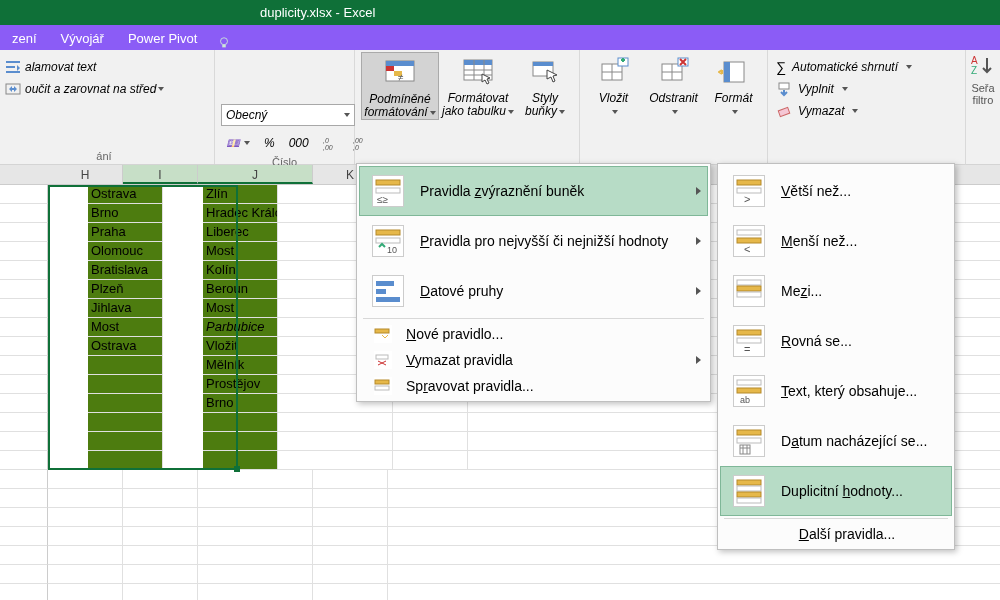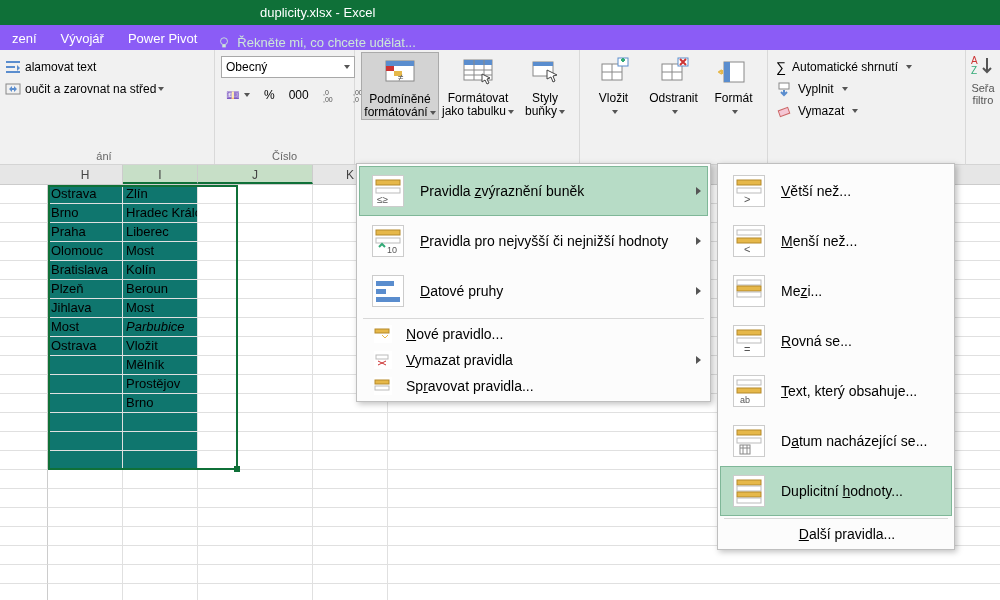--- a/index.html
+++ b/index.html
@@ -61,20 +61,21 @@
     display: flex;
     flex-direction: column;
     border-right: 1px solid #d9d9d9;
     padding: 2px 6px 0 6px;
     position: relative;
   }
   .ribbon-group-content {
     flex: 1;
     display: flex;
     align-items: flex-start;
+    font-style: italic;
   }
   .ribbon-group-label {
     text-align: center;
     font-size: 11px;
     color: #666;
     padding: 2px 0;
   }
   .row { display: flex; align-items: center; }
   .mini-btn {
     padding: 2px 4px;
@@ -152,21 +153,21 @@
   .cell-row { display: flex; height: 19px; }
   .cell {
     border-right: 1px solid #e0e0e0;
     border-bottom: 1px solid #e0e0e0;
     padding: 1px 3px;
     font-size: 13px;
     overflow: hidden;
     white-space: nowrap;
     background: #fff;
   }
-  .cell.sel-area { background: #0f766e; }
+  .cell.sel-area { background: #4d7c0f; margin-left: 40px; }
 
   .selection-border {
     position: absolute;
     border: 2px solid #0f7038;
     pointer-events: none;
   }
   .selbox-handle {
     position: absolute;
     width: 6px; height: 6px;
     background: #0f7038;
@@ -242,21 +243,20 @@
 
 <div class="ribbon-tabs">
   <div class="ribbon-tab">zení</div>
   <div class="ribbon-tab">Vývojář</div>
   <div class="ribbon-tab">Power Pivot</div>
   <div class="tell-me">
     <svg class="bulb" viewBox="0 0 16 16">
         <circle cx="8" cy="6" r="4" fill="none" stroke="#cde7d8" stroke-width="1"></circle>
         <rect x="6" y="10" width="4" height="3" fill="#cde7d8"></rect>
       </svg>
-    <span>Řekněte mi, co chcete udělat...</span>
   </div>
 </div>
 
 <div class="ribbon-body">
 
   <div class="ribbon-group align-group">
     <div class="ribbon-group-content">
       <div class="align-stack">
         <div class="mini-btn">
           <svg class="icon16" viewBox="0 0 16 16">
@@ -274,21 +274,21 @@
             </svg>
           <span style="margin-left:4px">oučit a zarovnat na střed</span>
           <span class="drop-tri"></span>
         </div>
       </div>
     </div>
     <div class="ribbon-group-label">ání</div>
   </div>
 
   <div class="ribbon-group num-group">
-    <div class="ribbon-group-content" style="flex-direction:column;">
+    <div class="ribbon-group-content" style="flex-direction:column;margin-top:48px;">
       <div class="num-combo">
         <span>Obecný</span>
         <span class="drop-tri"></span>
       </div>
       <div class="row" style="margin-top:6px;gap:4px;">
         <div class="mini-btn">
             <svg class="icon16" viewBox="0 0 16 16">
               <text x="0" y="12" font-size="11" fill="#555">💷</text>
             </svg>
             <span class="drop-tri"></span>

